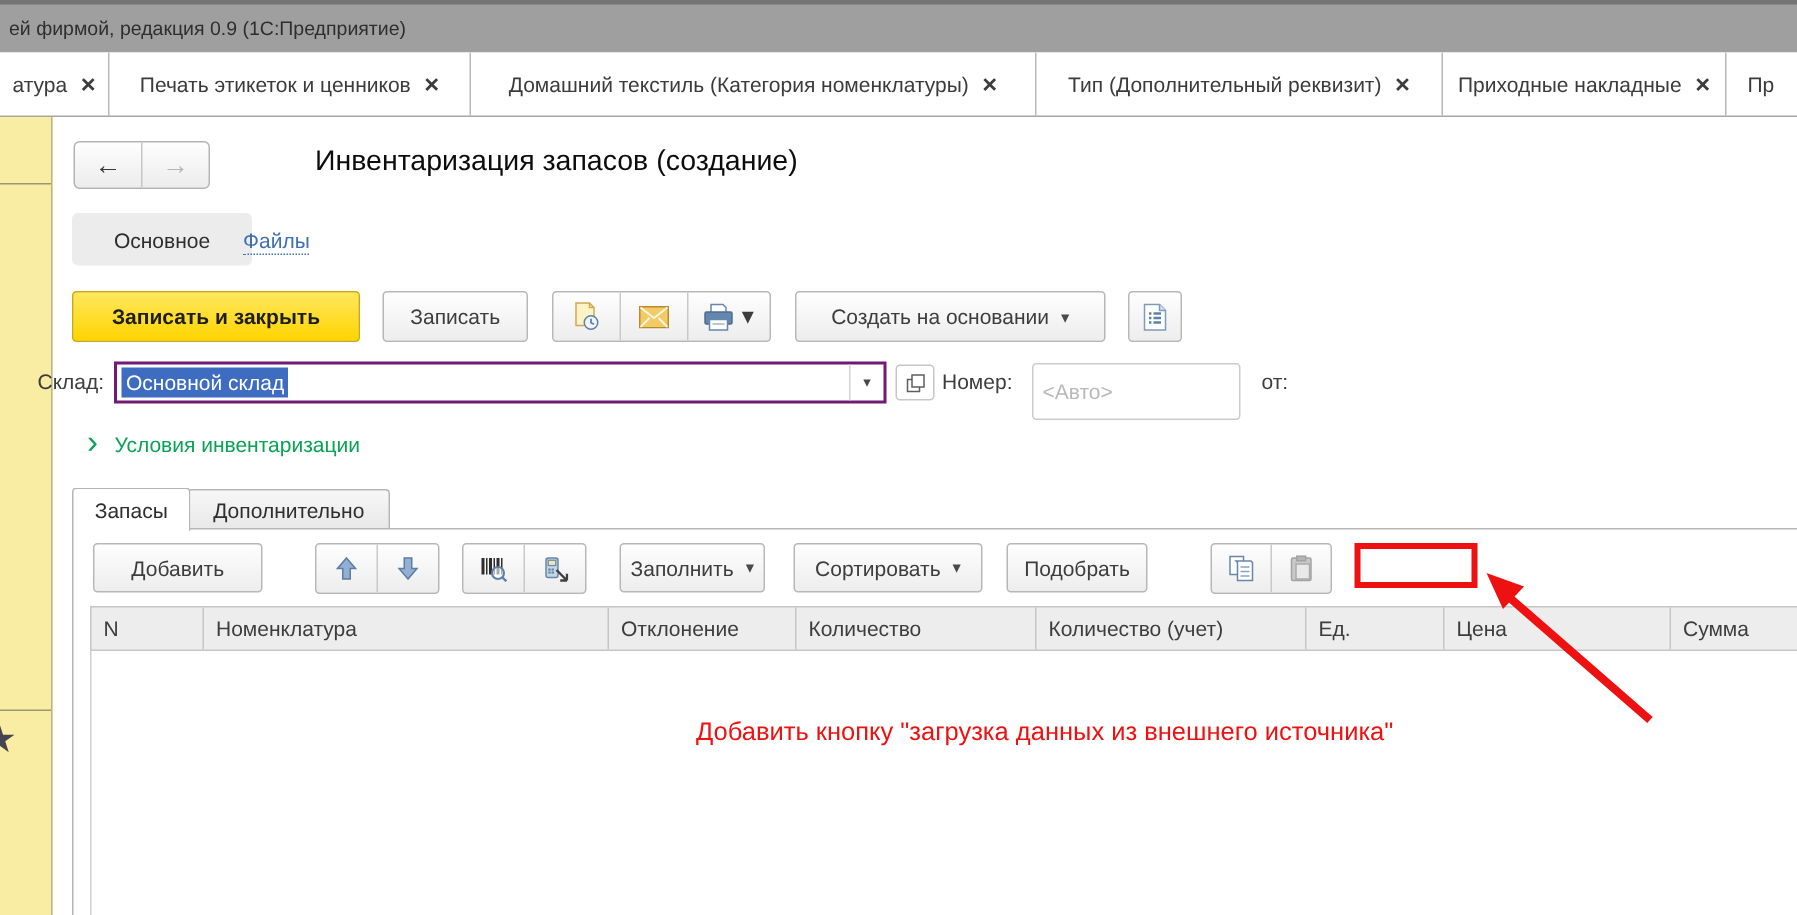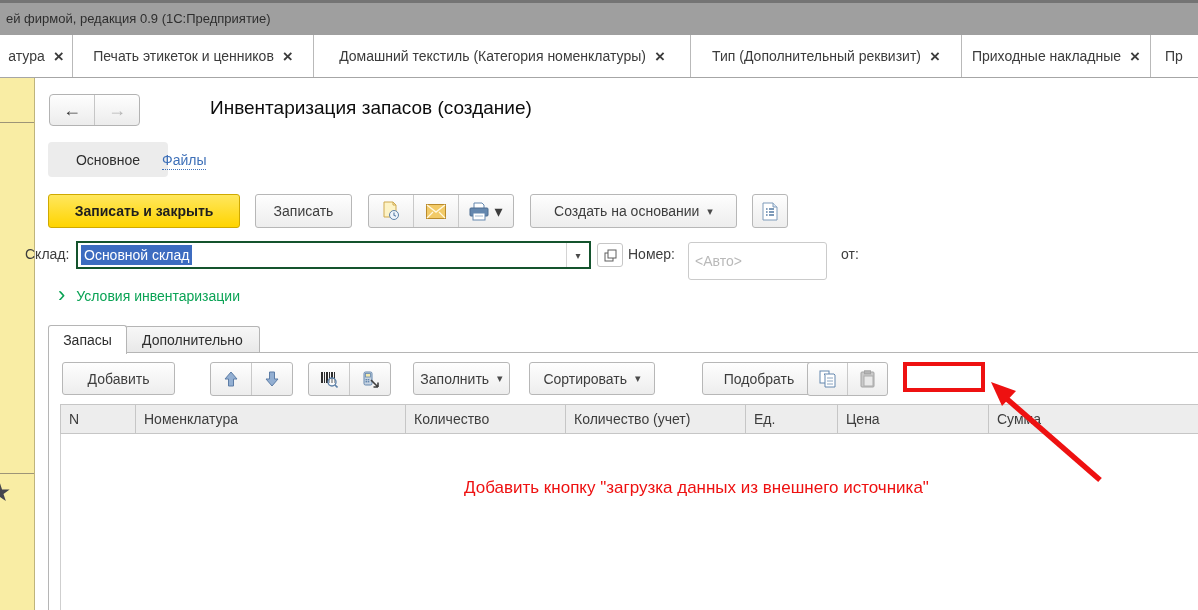--- a/index.html
+++ b/index.html
@@ -50,21 +50,21 @@
     background:linear-gradient(#fefefe,#ededed);}
   .ig-cmd{left:368px;top:194px;height:34px;box-sizing:border-box;}
   .icon-cell{display:flex;align-items:center;justify-content:center;gap:5px;height:32px;cursor:pointer;}
   .icon-cell+.icon-cell{border-left:1px solid #c9c9c9;}
   .btn-create{left:530px;top:194px;width:207px;}
   .btn-report{left:752px;top:194px;width:36px;}
 
   
   .flabel{position:absolute;font-size:14px;color:#3d3d3d;}
   .wh-field{position:absolute;left:76px;top:241px;width:515px;height:28px;box-sizing:border-box;
-    border:2px solid #14532d;background:#fff;display:flex;align-items:center;cursor:text;}
+    border:2px solid #701a75;background:#fff;display:flex;align-items:center;cursor:text;}
   .wh-value{margin-left:3px;background:var(--selection-blue,#3d6cc0);color:#fff;font-size:14px;padding:2px 3px;}
   .wh-dd{margin-left:auto;width:22px;align-self:stretch;border-left:1px solid #d4d4d4;
     display:flex;align-items:center;justify-content:center;font-size:10px;color:#4a4a4a;cursor:pointer;}
   .open-btn{position:absolute;left:597px;top:243px;width:26px;height:24px;box-sizing:border-box;
     border:1px solid #c6c6c6;border-radius:3px;background:#fff;display:flex;align-items:center;justify-content:center;cursor:pointer;}
   .num-input{position:absolute;left:688px;top:242px;width:139px;height:38px;box-sizing:border-box;
     border:1px solid #cbcbcb;border-radius:3px;font-size:14px;padding:0 6px;color:#3d3d3d;
     font-family:"Liberation Sans","DejaVu Sans",sans-serif;background:#fff;}
   .num-input::placeholder{color:#b9b9b9;}
   .date-group{position:absolute;left:863px;top:242px;height:27px;display:flex;box-sizing:border-box;
@@ -88,21 +88,21 @@
   .panel{position:absolute;left:48px;top:352px;right:0;bottom:0;background:#fff;
     border-top:1px solid #b5b5b5;border-left:1px solid #b5b5b5;}
 
   
   .tb{top:362px;height:33px;}
   .btn-add{left:62px;width:113px;}
   .ig-move{left:210px;top:362px;}
   .ig-scan{left:308px;top:362px;}
   .btn-fill{left:413px;width:97px;}
   .btn-sort{left:529px;width:126px;}
-  .btn-pick{left:702px;width:114px;text-align:center;}
+  .btn-pick{left:671px;width:94px;text-align:center;}
   .ig-clip{left:807px;top:362px;}
   .cell40{width:40px;} .cell39{width:39px;} .cell44{width:44px;} .cell54{width:54px;}
   .red-box{position:absolute;left:903px;top:362px;width:82px;height:30px;box-sizing:border-box;
     border:4px solid var(--annotation-red,#ee1111);background:#fff;}
 
   
   .thead{position:absolute;left:60px;top:404px;right:0;height:30px;box-sizing:border-box;display:flex;
     background:var(--header-gray,#ededed);border:1px solid #c6c6c6;border-right:none;font-size:14px;color:#3d3d3d;}
   .th{box-sizing:border-box;border-right:1px solid #c6c6c6;padding:6px 0 0 8px;overflow:hidden;white-space:nowrap;cursor:pointer;}
   .th:last-child{border-right:none;}
@@ -316,20 +316,21 @@
         <rect x="4" y="6" width="9" height="10" fill="#e9e9e9" stroke="#ababab"></rect>
       </svg>
     </div>
   </div>
 
   <div class="red-box"></div>
 
   <div class="thead">
     <div class="th c0">N</div>
     <div class="th c1">Номенклатура</div>
+    <div class="th c2">Отклонение</div>
     <div class="th c3">Количество</div>
     <div class="th c4">Количество (учет)</div>
     <div class="th c5">Ед.</div>
     <div class="th c6">Цена</div>
     <div class="th c7">Сумма</div>
   </div>
   <div class="tbody-edge"></div>
 
   <div class="annotation">Добавить кнопку "загрузка данных из внешнего источника"</div>
   <svg class="arrow-svg" width="170" height="125" viewBox="0 0 170 125">

